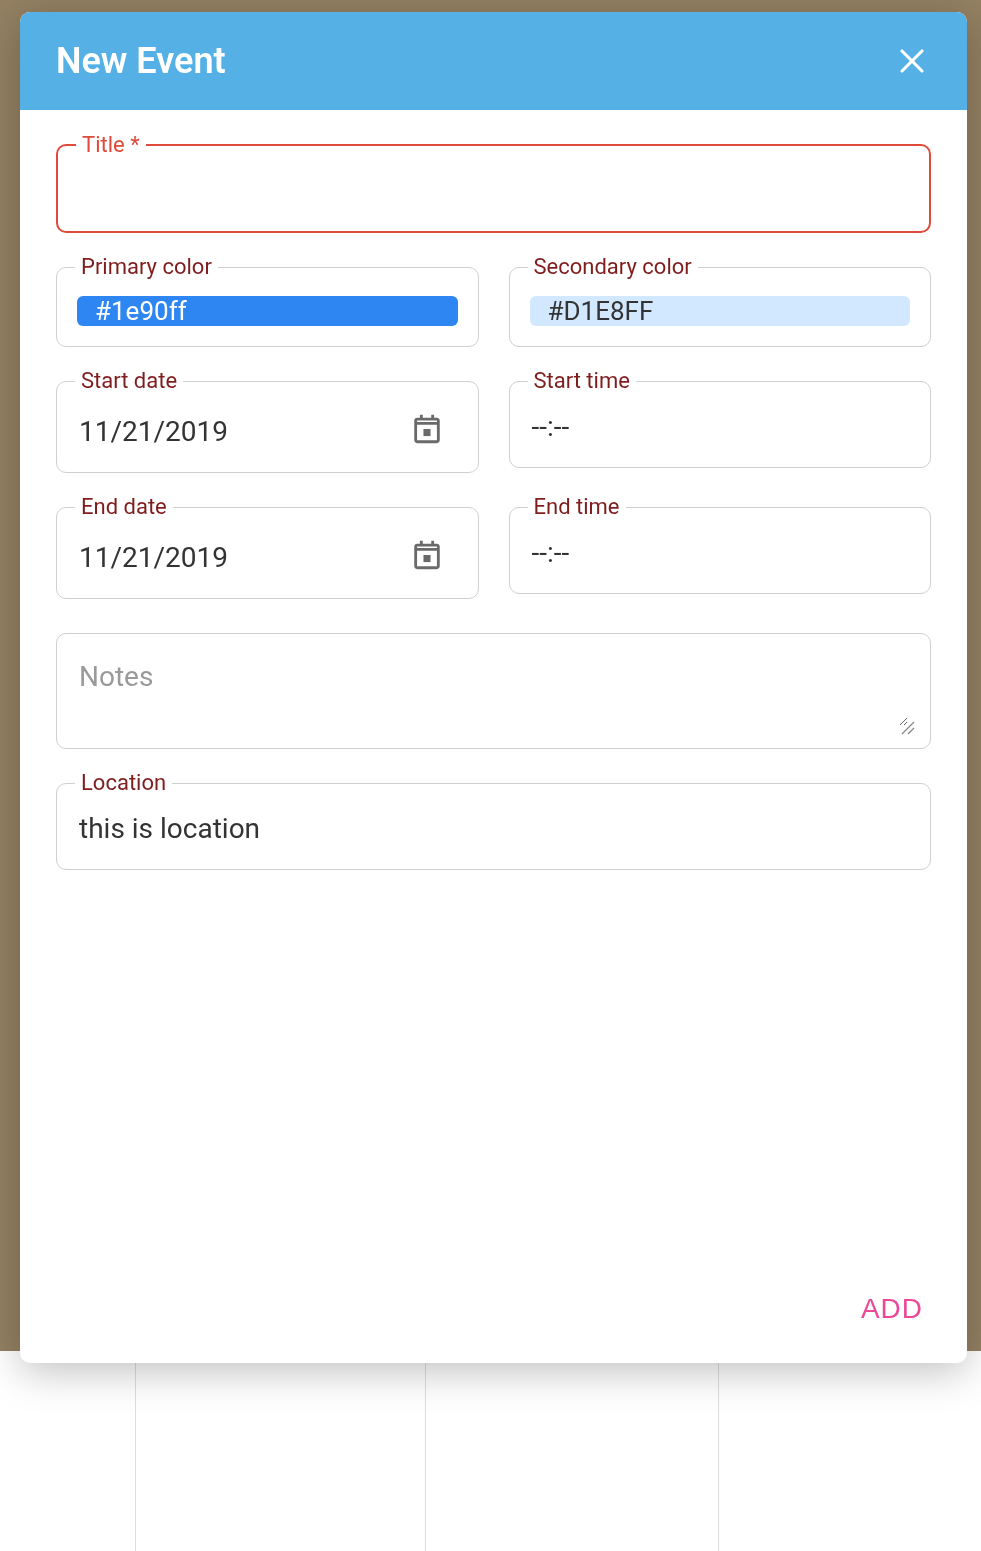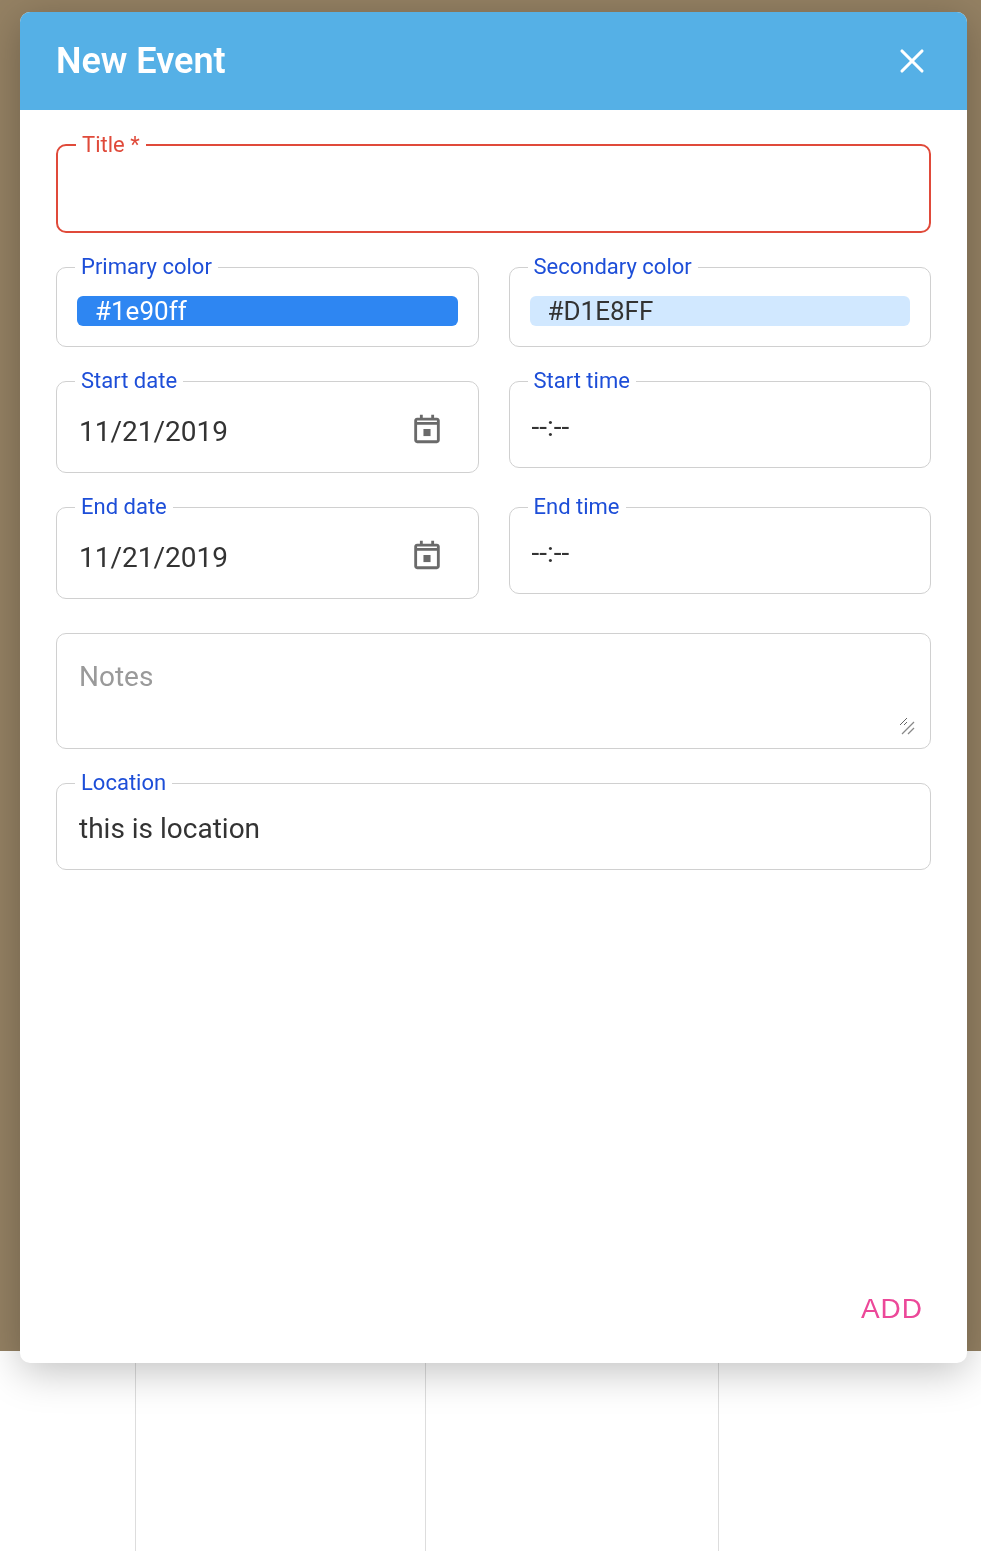--- a/index.html
+++ b/index.html
@@ -101,21 +101,21 @@
     .field-outline.error {
       border: 2px solid #e04a3a;
     }
     .field-label {
       position: absolute;
       top: -14px;
       left: 18px;
       background: #fff;
       padding: 0 6px;
       font-size: 22px;
-      color: #1d4ed8;
+      color: #7f1d1d;
       font-weight: 400;
     }
     .field-outline.error .field-label {
       color: #e04a3a;
     }
     .field-input {
       width: 100%;
       border: none;
       outline: none;
       font-size: 28px;

